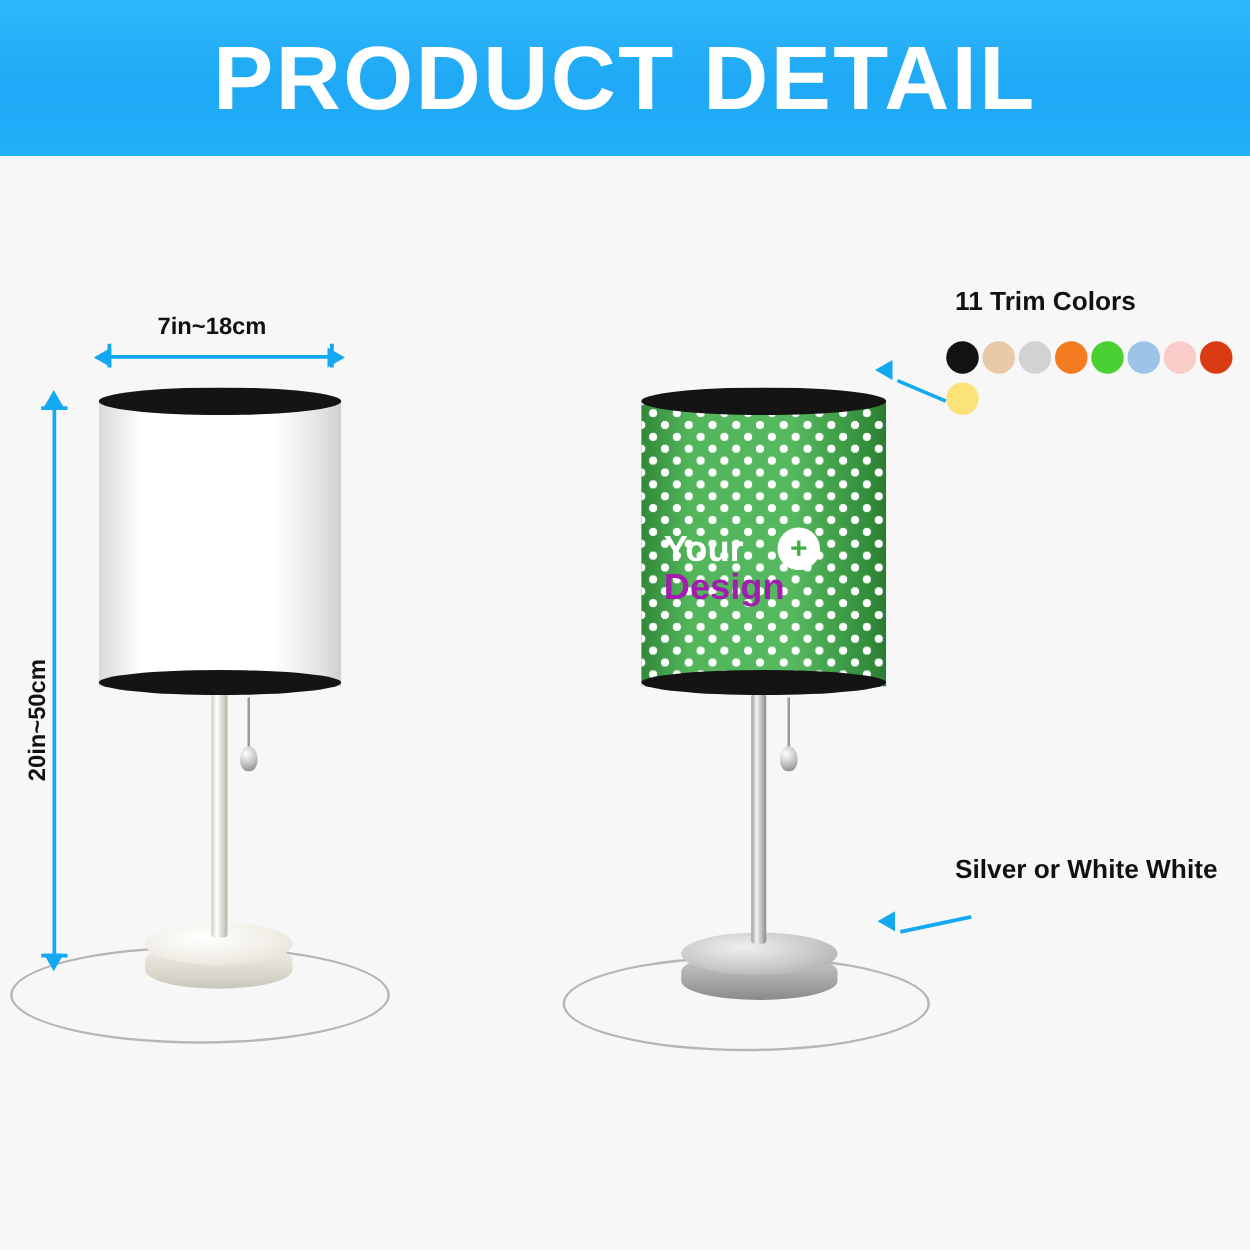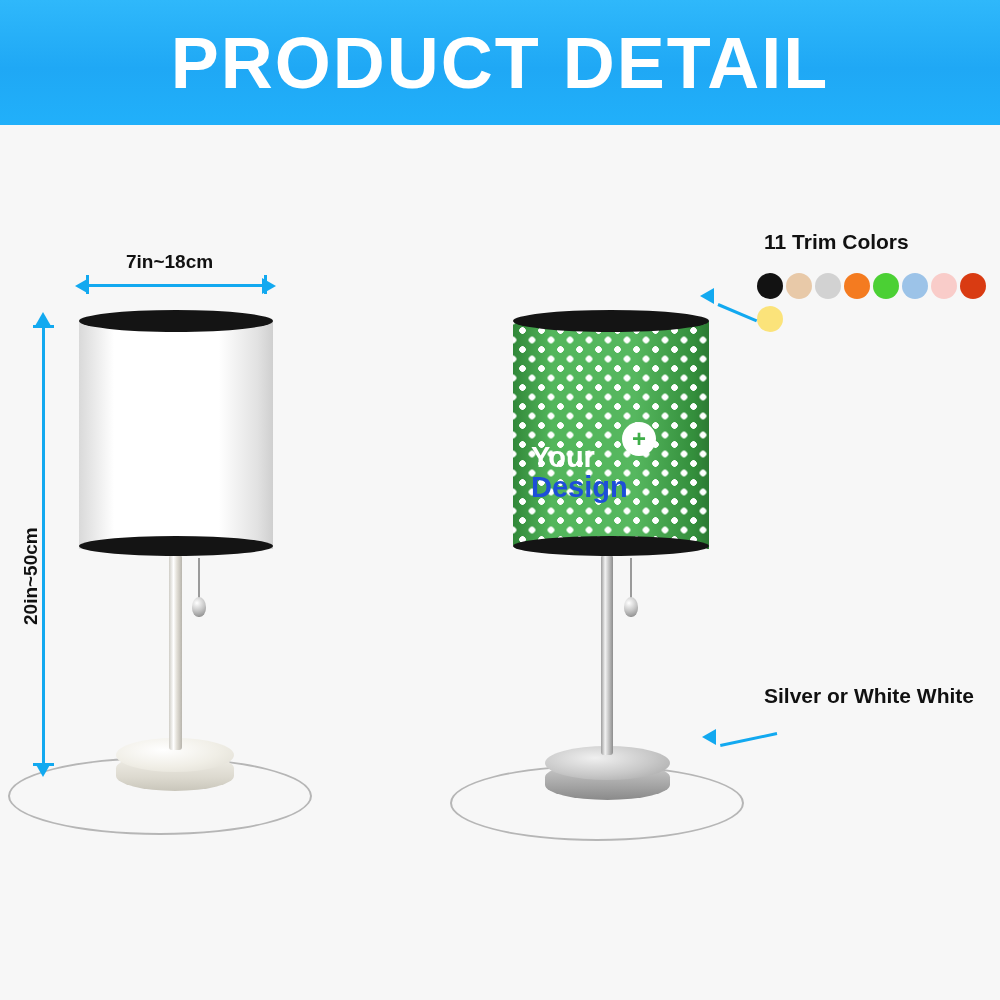--- a/index.html
+++ b/index.html
@@ -156,22 +156,22 @@
       <div class="shade-body" style="top:11px;height:228px;
                   background-color:#3fae49;
                   background-image:
                     radial-gradient(circle, #ffffff 3.0px, rgba(255,255,255,0) 3.6px),
                     radial-gradient(circle, #ffffff 3.0px, rgba(255,255,255,0) 3.6px),
                     linear-gradient(90deg, rgba(0,0,0,0.22) 0%, rgba(255,255,255,0.10) 20%, rgba(255,255,255,0.12) 62%, rgba(0,0,0,0.18) 92%, rgba(0,0,0,0.3) 100%);
                   background-size:19px 19px, 19px 19px, 100% 100%;
                   background-position:0 0, 9.5px 9.5px, 0 0;"></div>
 
       <div style="position:absolute;left:18px;top:115px;width:160px;">
-        <div style="color:#ffffff;font-size:29px;font-weight:bold;line-height:1.05;margin-top:17px;">Your</div>
-        <div style="color:#1d4ed8;font-size:29px;font-weight:bold;line-height:1.05;">Design</div>
+        <div style="color:#ffffff;font-size:29px;font-weight:bold;line-height:1.05;">Your</div>
+        <div style="color:#a21caf;font-size:29px;font-weight:bold;line-height:1.05;">Design</div>
       </div>
       <div style="position:absolute;left:109px;top:112px;width:34px;height:34px;border-radius:50%;
                   background:#ffffff;color:#3fae49;font-size:24px;font-weight:bold;
                   display:flex;align-items:center;justify-content:center;line-height:1;">
         <span>+</span>
       </div>
 
       <div class="shade-top" style="top:0;"></div>
       <div class="shade-bottom" style="top:226px;"></div>
     </div>

